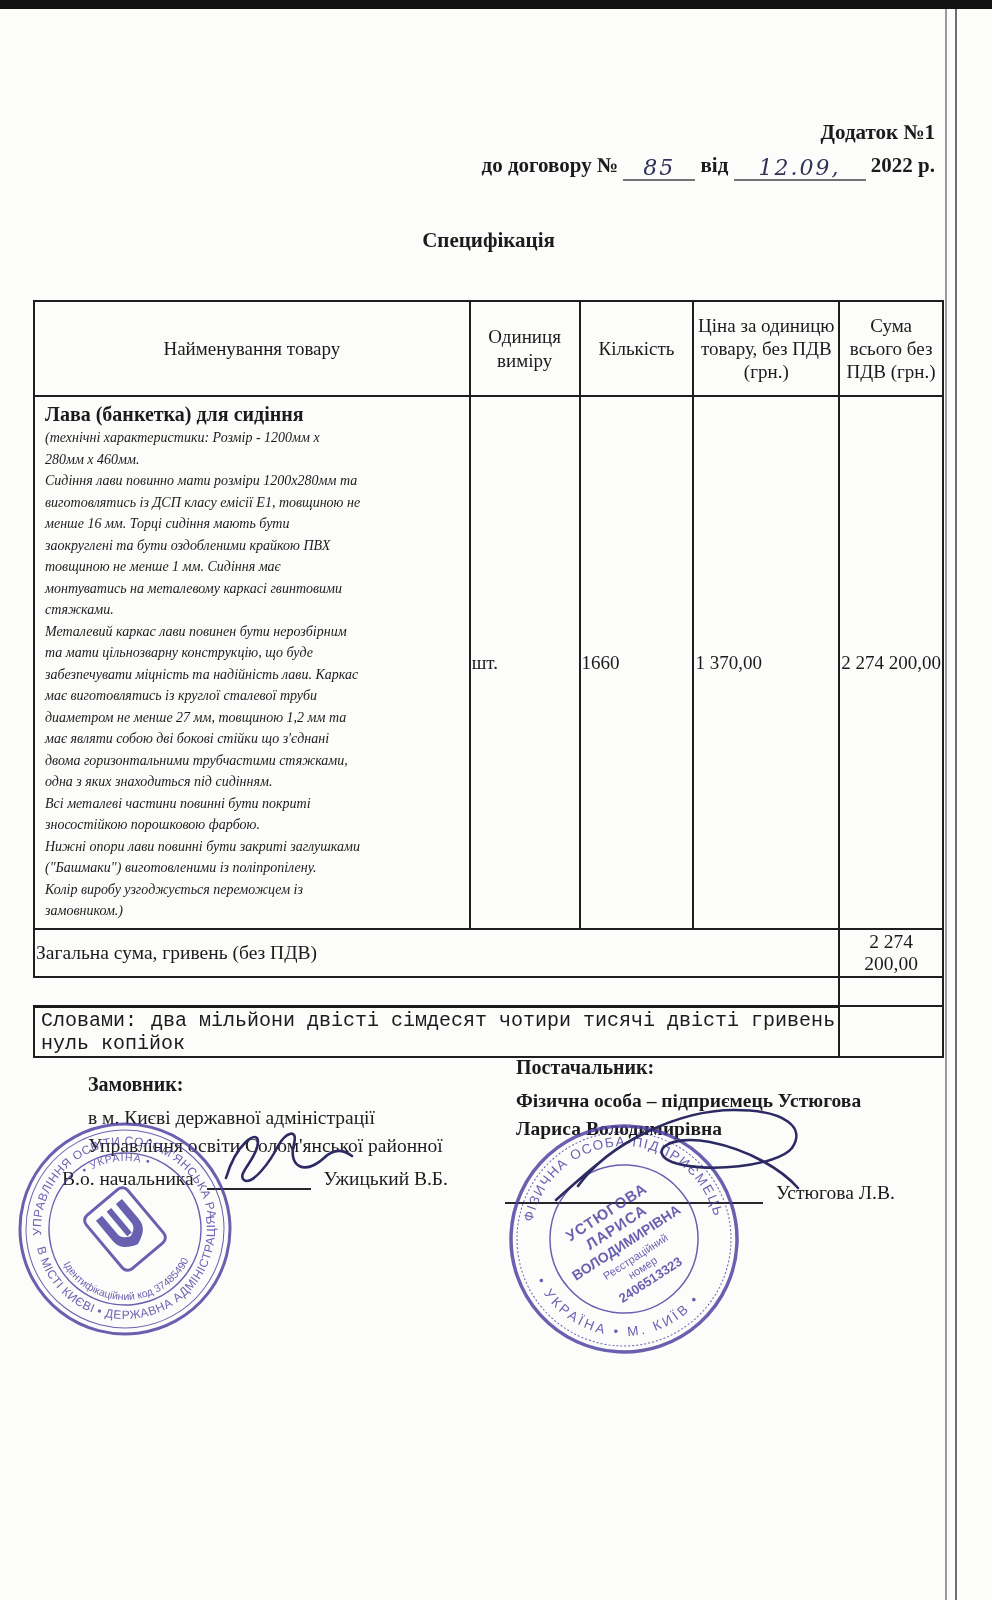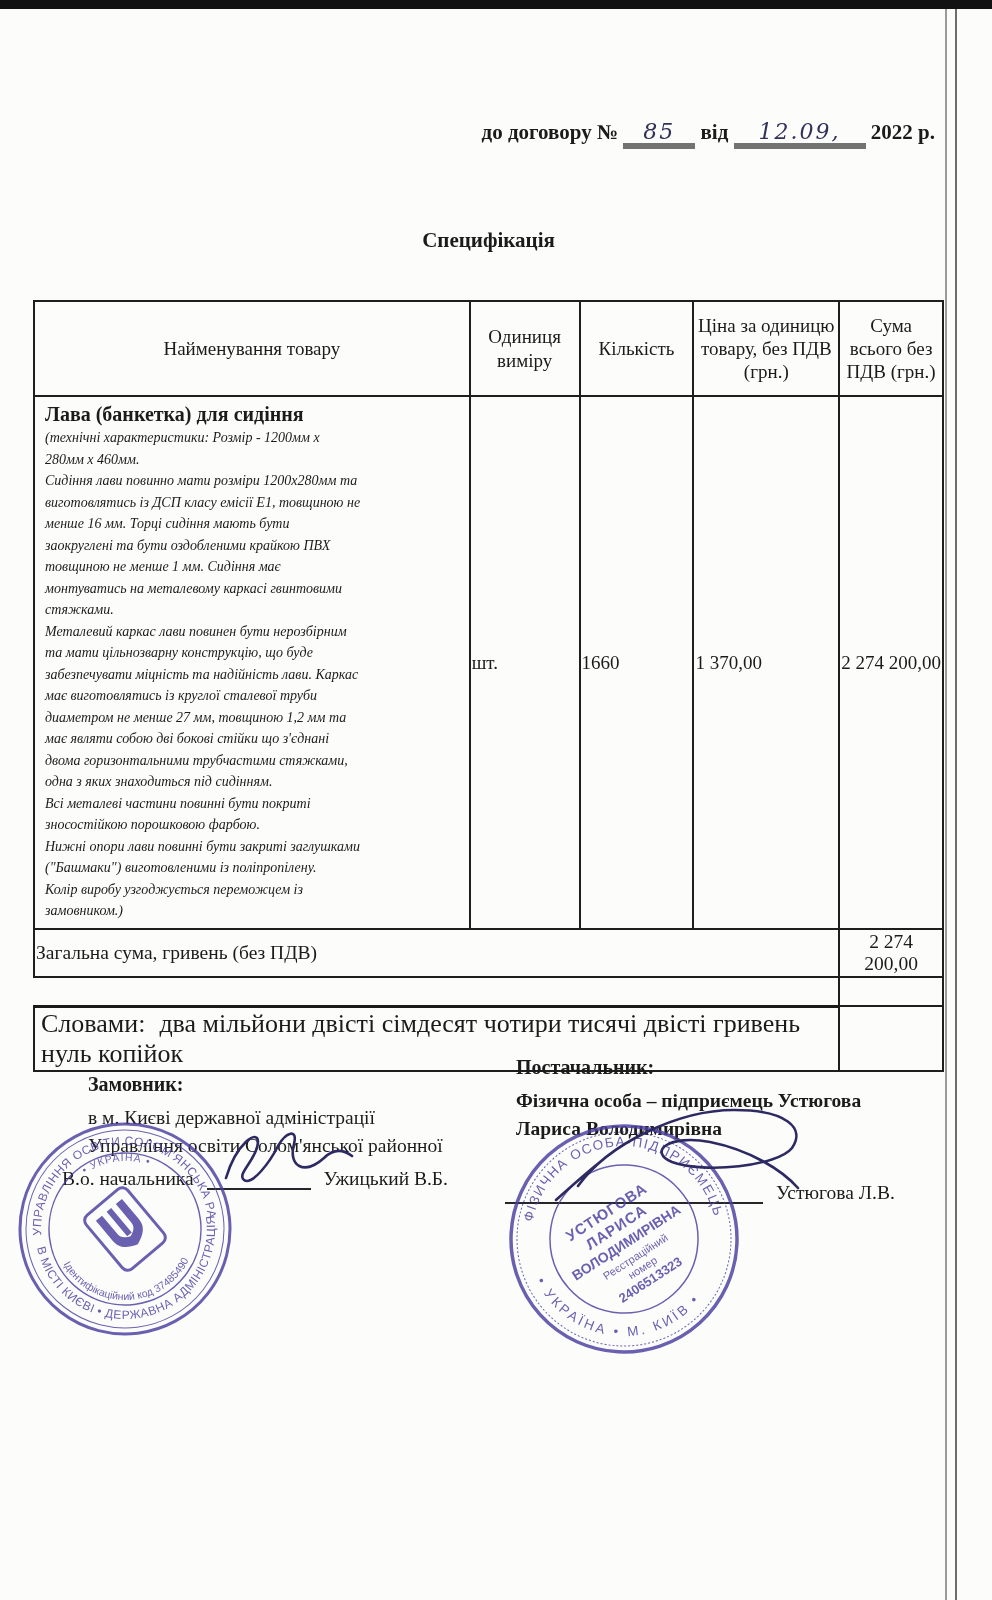--- a/index.html
+++ b/index.html
@@ -5,41 +5,41 @@
   * { box-sizing: border-box; }
   body { margin:0; background:#e8e8e8; }
   .page { position:relative; width:992px; height:1600px; margin:0 auto; background:#fcfcfb;
           font-family:"Liberation Serif", serif; color:#1b1b1b; overflow:hidden; }
   .topbar { position:absolute; top:0; left:0; width:100%; height:9px; background:#121212; }
   .scanline-a { position:absolute; top:9px; bottom:0; left:945px; width:2px; background:#9b9b9b; }
   .scanline-b { position:absolute; top:9px; bottom:0; left:955px; width:2px; background:#6e6e6e; }
 
   .header-block { position:absolute; top:116px; right:57px; text-align:right;
                   font-weight:bold; font-size:21px; line-height:1.55; }
-  .blank-line { display:inline-block; border-bottom:6px solid #737373; text-align:center;
+  .blank-line { display:inline-block; border-bottom:2px solid #737373; text-align:center;
                 vertical-align:bottom; line-height:1.0; }
   .hand { font-style:italic; font-weight:normal; font-size:22px; letter-spacing:2px;
           color:#31315a; font-family:"DejaVu Serif", serif; }
 
   .doc-title { position:absolute; top:228px; left:33px; width:911px; text-align:center;
                font-weight:bold; font-size:21px; }
 
   table.spec { position:absolute; left:33px; top:300px; width:911px; border-collapse:collapse; }
   table.spec td { border:2px solid #1e1e1e; }
   .hdr td { height:95px; text-align:center; vertical-align:middle; font-size:19px; line-height:1.22; padding:2px; }
   .item-cell { vertical-align:top; padding:4px 8px 4px 10px; height:533px; }
   .item-name { font-weight:bold; font-size:20px; line-height:26px; }
   .item-desc { font-style:italic; font-size:14px; line-height:21.5px; white-space:pre-line; }
   .num-cell { text-align:left; vertical-align:middle; font-size:19px; }
   .total-row td { height:27px; font-size:19.5px; }
   .total-label { }
   .total-value, .words-gap-cell { text-align:center; }
   .spacer-left { border-left:none !important; border-bottom:none !important; }
   .spacer-row td { height:29px; }
-  .words-row td { height:48px; font-size:26px; }
+  .words-row td { height:48px; font-size:20px;font-family:Liberation Mono, monospace; }
   .words-left { border-top:3px solid #1a1a1a !important; padding-left:6px; }
   .words-text { margin-left:14px; }
 
   .sig-heading { font-weight:bold; font-size:20px; margin-bottom:8px; }
   .sig-org { font-size:19.5px; line-height:28px; }
   .customer-block { position:absolute; left:88px; top:1073px; width:430px; }
   .supplier-block { position:absolute; left:516px; top:1040px; width:440px;margin-top:16px; }
   .supplier-block .sig-org { font-weight:bold; }
   .sign-row { position:absolute; font-size:19.5px; }
   .customer-sign { left:62px; top:1168px; }
@@ -55,20 +55,21 @@
 </style>
 </head>
 <body>
 
 <div class="page">
   <div class="topbar"></div>
   <div class="scanline-a"></div>
   <div class="scanline-b"></div>
 
   <div class="header-block">
+    <div>Додаток №1</div>
     <div>
       <span>до договору №</span>
       <span class="blank-line" style="width:72px;"><span class="hand">85</span></span>
       <span>від</span>
       <span class="blank-line" style="width:132px;"><span class="hand">12.09,</span></span>
       <span>2022 р.</span>
     </div>
   </div>
 
   <div class="doc-title">Специфікація</div>

